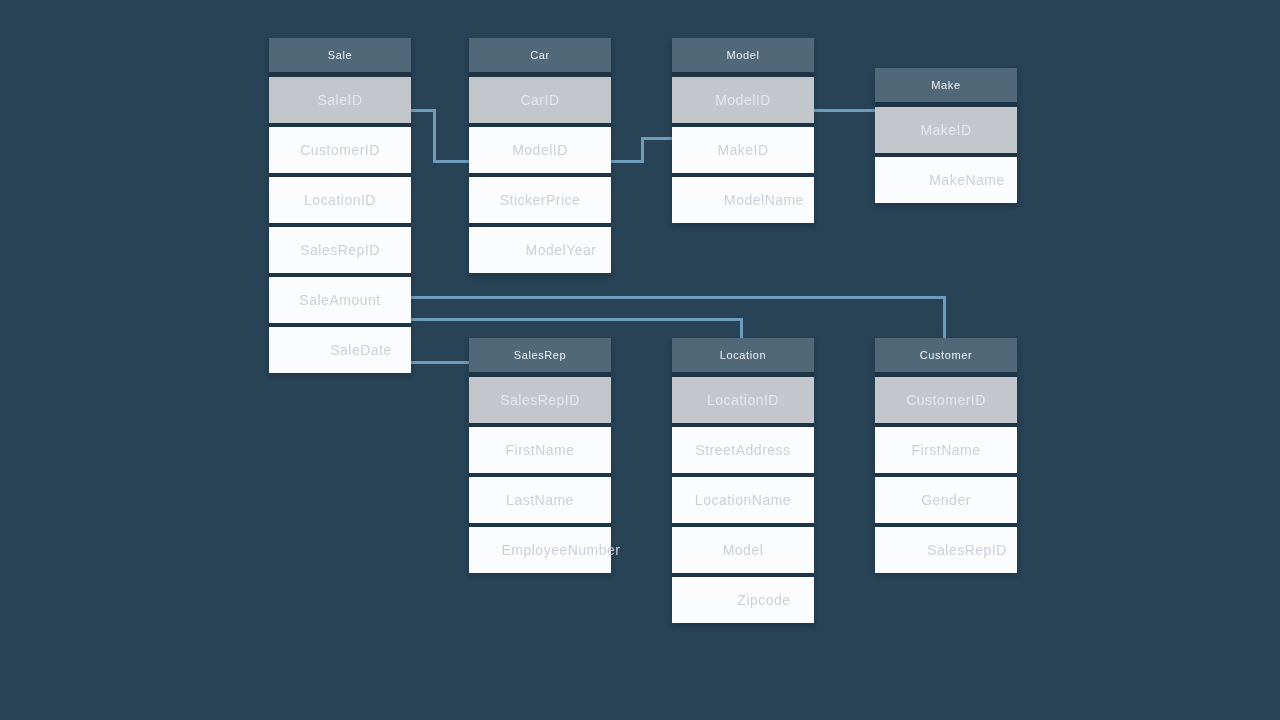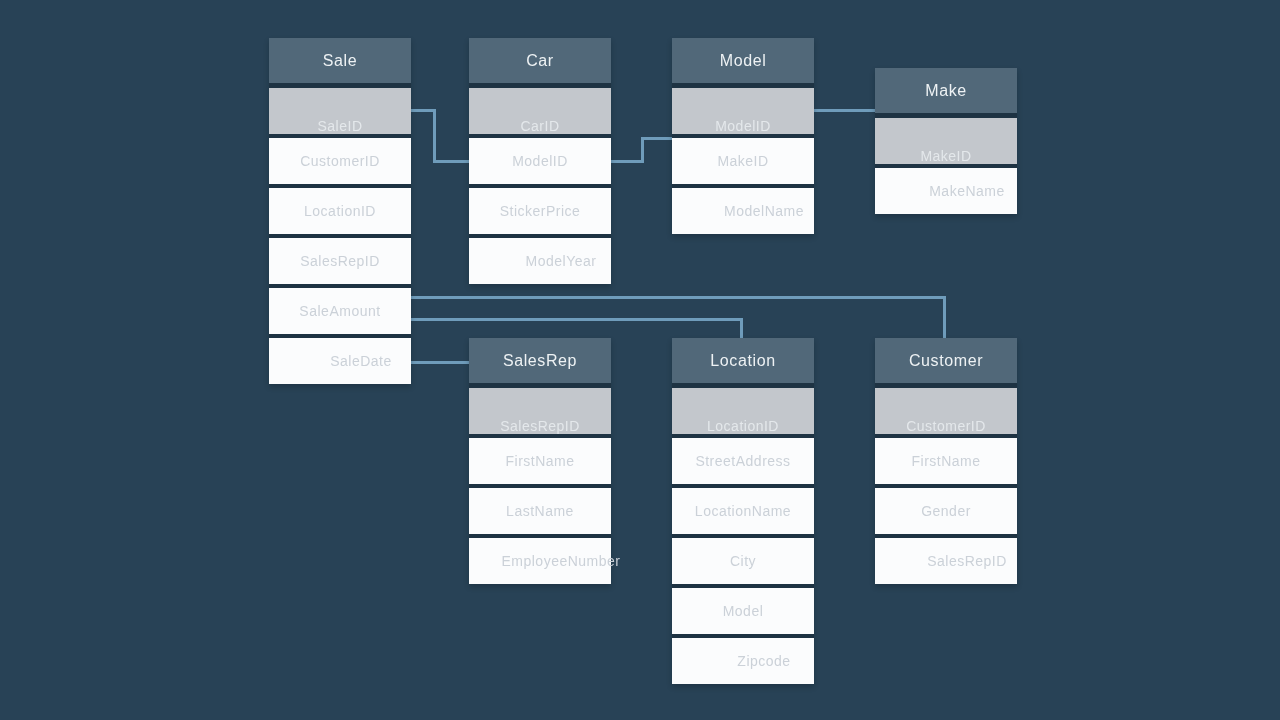--- a/index.html
+++ b/index.html
@@ -21,38 +21,37 @@
   }
   .stage{position:relative;width:1280px;height:720px;}
 
   
   .etable{
     position:absolute;width:142px;
     background:var(--row-gap,#1e3343);
     box-shadow:0 3px 5px rgba(10,25,38,0.30);
   }
   .etable .hdr{
-    height:45px;margin-bottom:5px;
+    height:34px;margin-bottom:5px;
     background:var(--table-header-bg,#516879);
     color:var(--header-text,#eef2f4);
     display:flex;align-items:center;justify-content:center;
-    font-size:16px;letter-spacing:.6px;
+    font-size:11px;letter-spacing:.6px;
   }
   .etable .row{
     height:46px;margin-bottom:4px;
     background:var(--row-bg,#fbfcfd);
     color:var(--row-text,#cbd1d8);
     display:flex;align-items:center;justify-content:center;
     font-size:14px;letter-spacing:.5px;
   }
   .etable .row:last-child{margin-bottom:0;padding-left:42px;}
   .etable .row.key{
     background:var(--key-row-bg,#c3c7cc);
     color:var(--key-text,#e4e8eb);
-    align-items:flex-end;
   }
 
   .t-sale    {left:269px;top:38px;}
   .t-car     {left:469px;top:38px;}
   .t-model   {left:672px;top:38px;}
   .t-make    {left:875px;top:38px;margin-top:30px;}
   .t-salesrep{left:469px;top:338px;}
   .t-location{left:672px;top:338px;}
   .t-customer{left:875px;top:338px;}
 
@@ -197,23 +196,20 @@
     <div class="row key">
         <span>LocationID</span>
       </div>
     <div class="row">
         <span>StreetAddress</span>
       </div>
     <div class="row">
         <span>LocationName</span>
       </div>
     <div class="row">
-        <span>City</span>
-      </div>
-    <div class="row">
         <span>Model</span>
       </div>
     <div class="row">
         <span>Zipcode</span>
       </div>
   </div>
 
   <div class="etable t-customer">
     <div class="hdr">
         <span>Customer</span>

